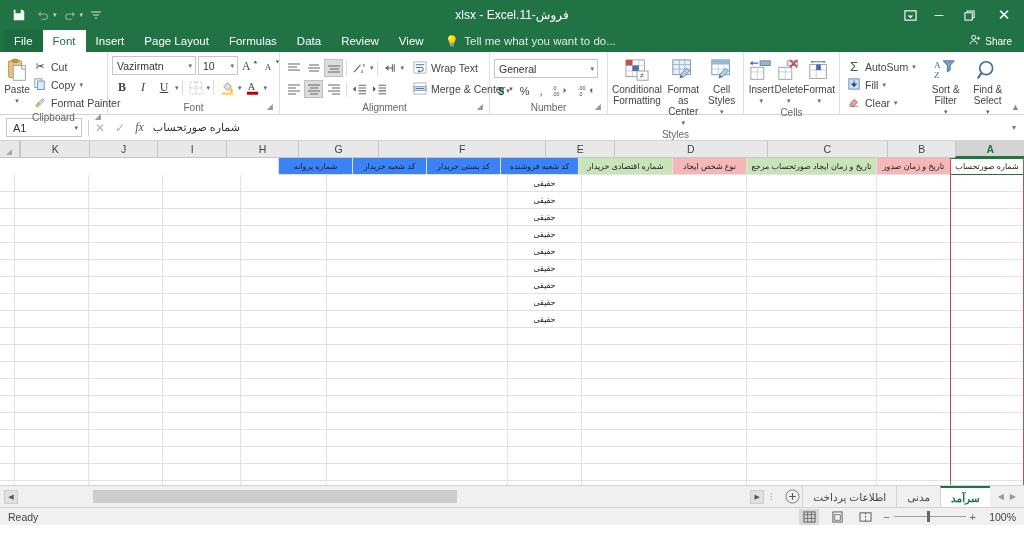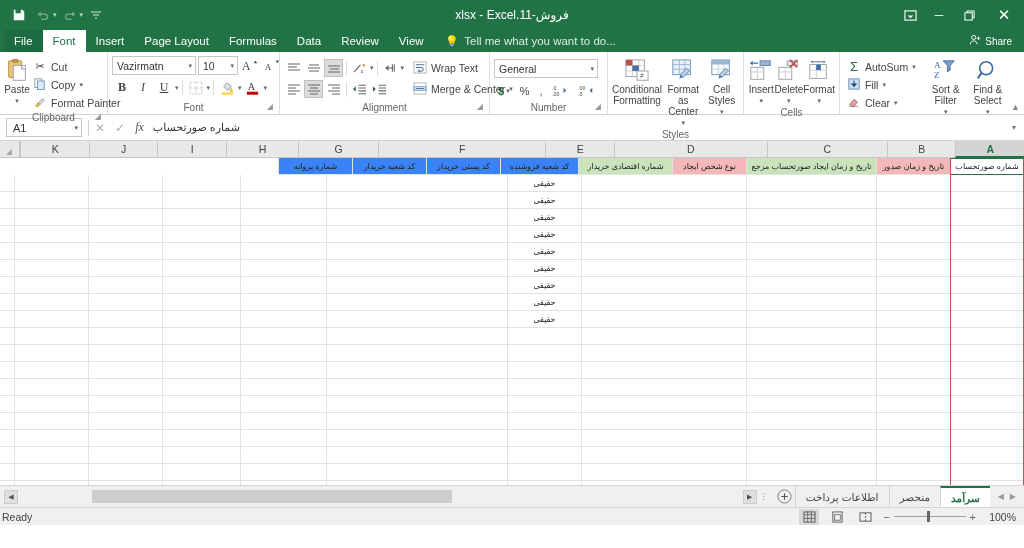--- a/index.html
+++ b/index.html
@@ -196,21 +196,21 @@
   .stab {
     padding:0 10px; display:flex; align-items:center; font-size:10.5px;
     color:#444; border-left:1px solid #d4d4d4; direction:rtl;
   }
   .stab.active { background:#fff; color:#217346; font-weight:bold; border-top:2px solid #217346; }
   
   .statusbar {
     height:18px; background:#f0f0f0; border-top:1px solid #d4d4d4;
     display:flex; align-items:center; font-size:10.5px; color:#444;
   }
-  .status-text { padding-left:2px; }
+  .status-text { padding-left:8px; }
   .status-right { margin-left:auto; display:flex; align-items:center; gap:8px; padding-right:8px; }
   .viewbtn {
     width:20px; height:16px; display:flex; align-items:center; justify-content:center;
     font-size:11px; color:#555;
   }
   .viewbtn.sel { background:#d8d8d8; }
   .zoomslider { display:flex; align-items:center; gap:4px; color:#666; font-size:11px; }
   .ztrack { width:72px; height:1px; background:#a0a0a0; position:relative; }
   .zthumb { position:absolute; left:46%; top:-5px; width:3px; height:11px; background:#666; }
   .zoomval { width:32px; text-align:right; font-size:10.5px; }
@@ -1005,21 +1005,21 @@
     <div style="width:14px;text-align:center;color:#888;font-size:8px;">⋮</div>
   </div>
   <div class="addsheet">
     <svg width="15" height="15" viewBox="0 0 16 16">
         <circle cx="8" cy="8" r="7" fill="none" stroke="#777"></circle>
         <path d="M8 4.5v7M4.5 8h7" stroke="#555" stroke-width="1.2"></path>
       </svg>
   </div>
   <div class="sheettabs" id="sheettabs">
       <div class="stab active">سرآمد</div>
-      <div class="stab">منحصر</div>
+      <div class="stab">مدنی</div>
       <div class="stab">اطلاعات پرداخت</div>
     </div>
   <div class="tabs-nav">
     <span>◀</span>
     <span>▶</span>
   </div>
 </div>
 
 <div class="statusbar">
   <span class="status-text">Ready</span>

